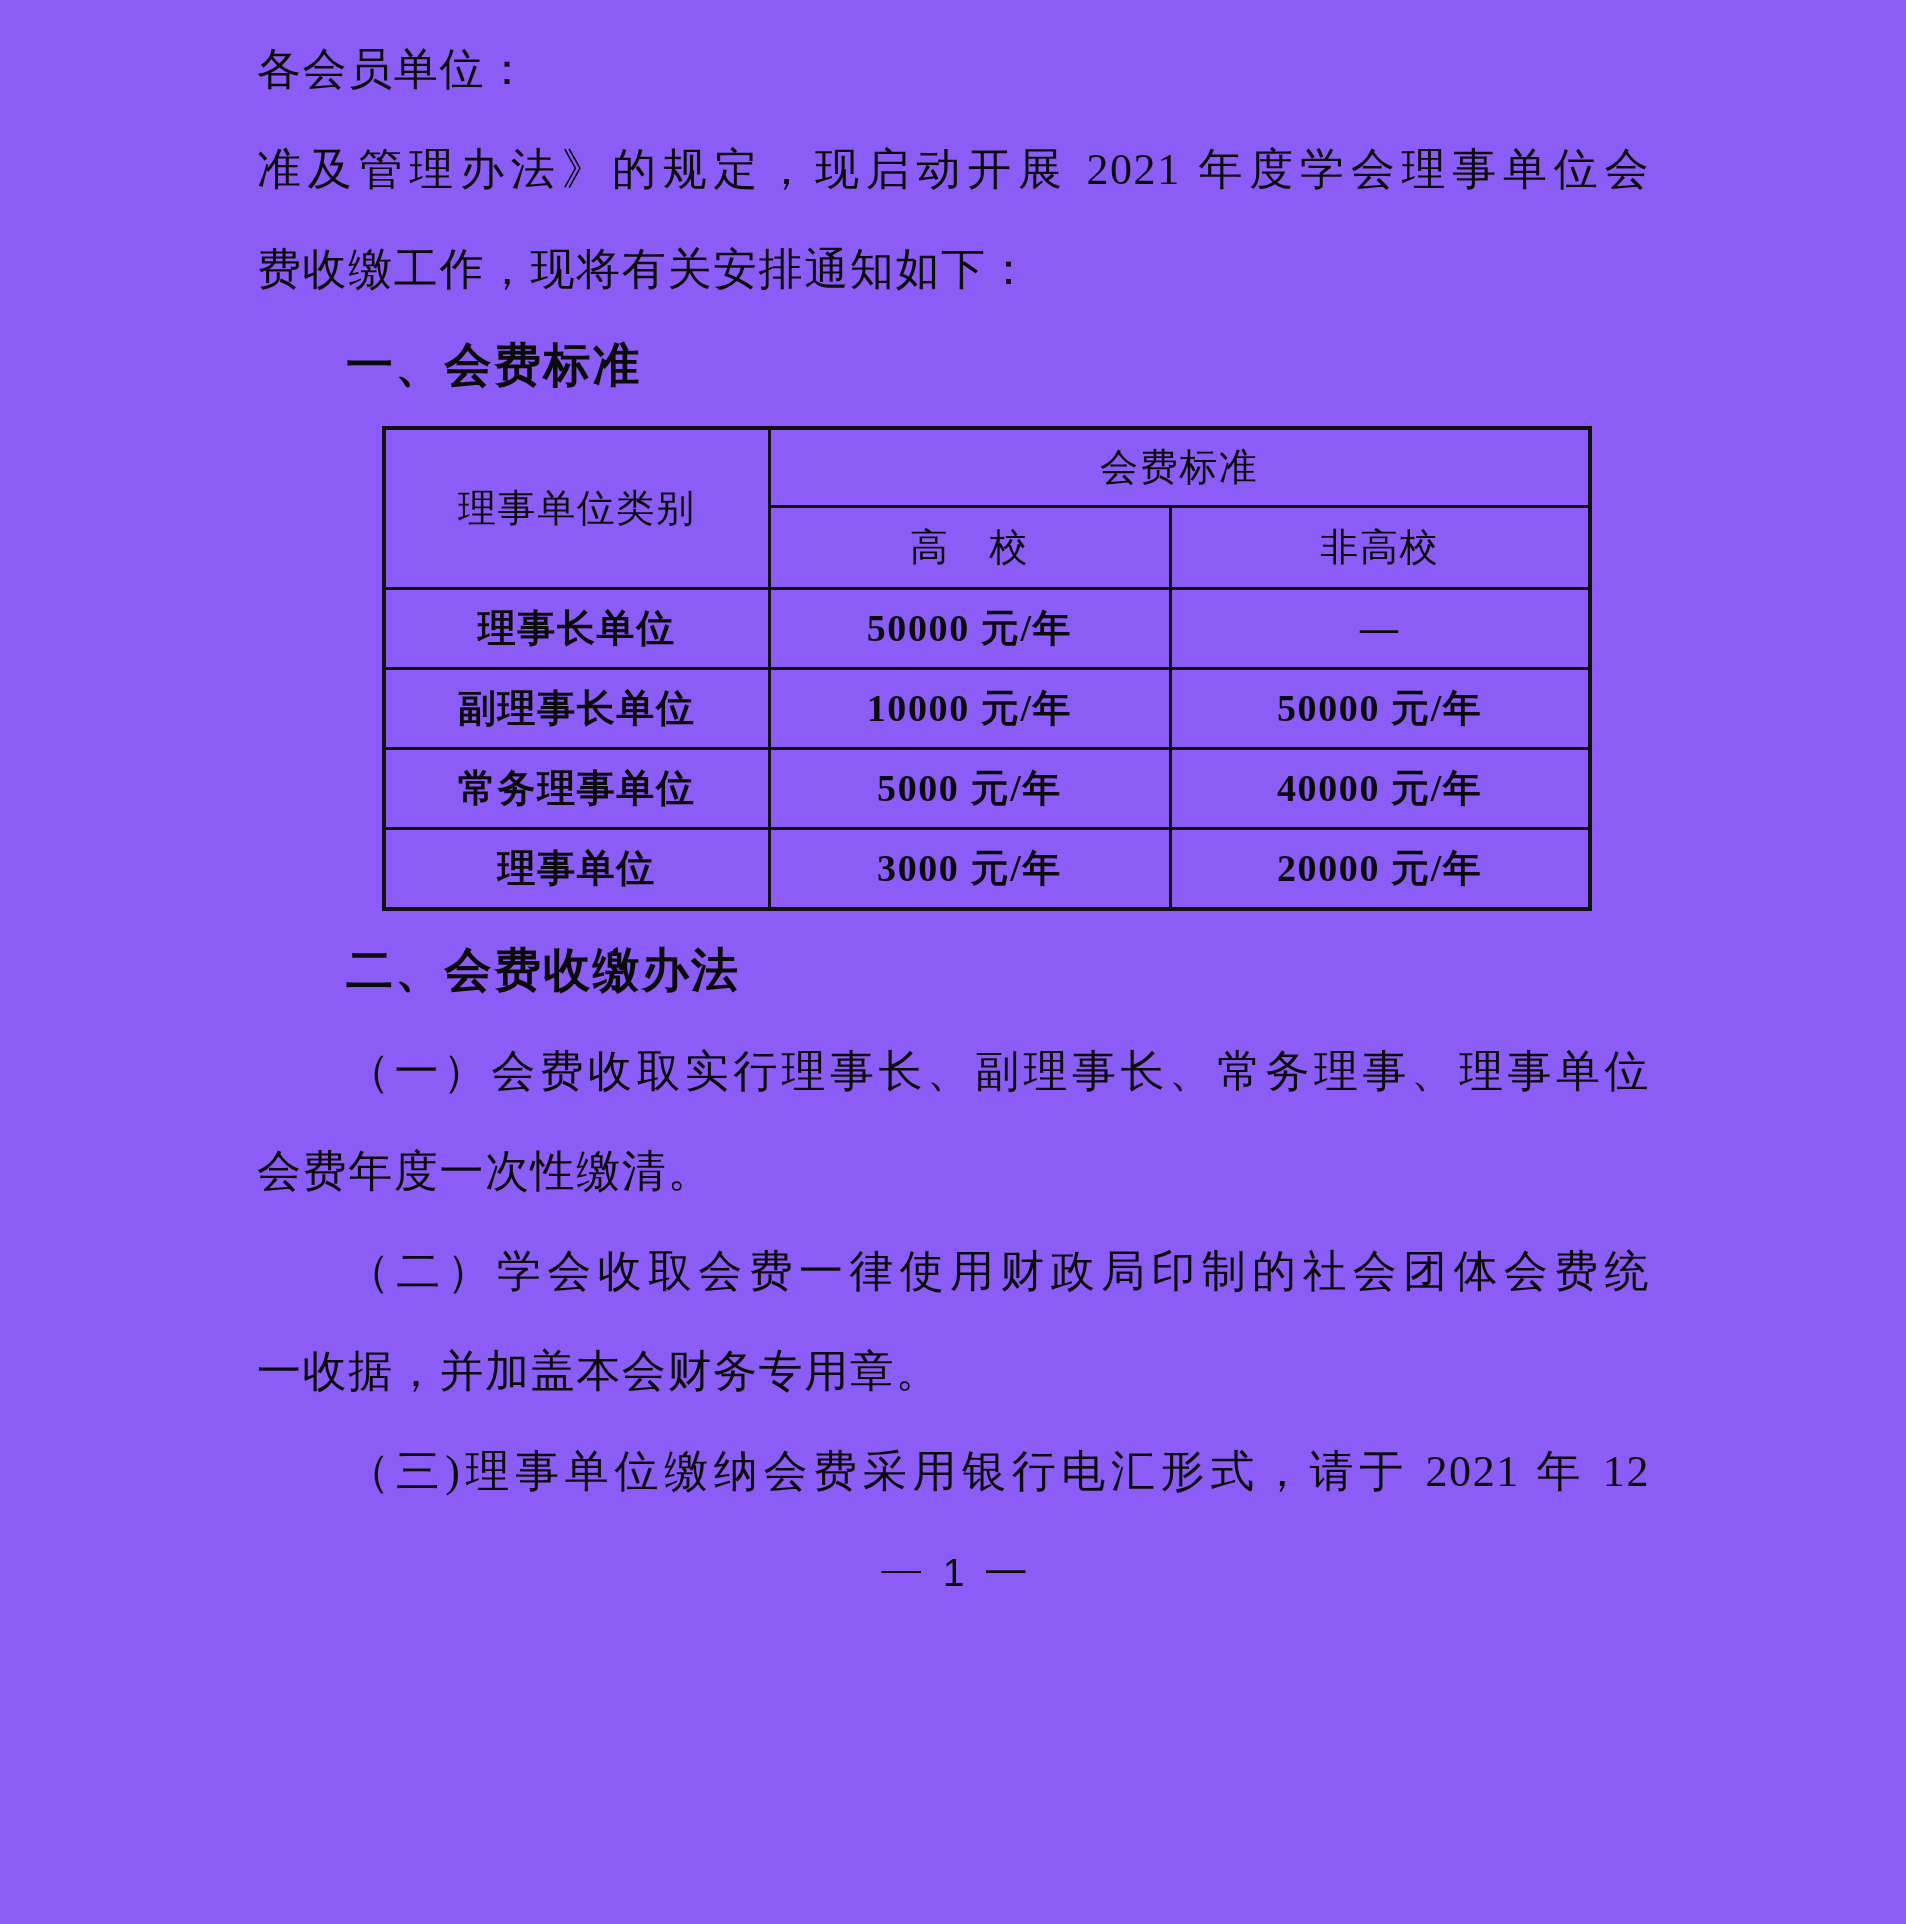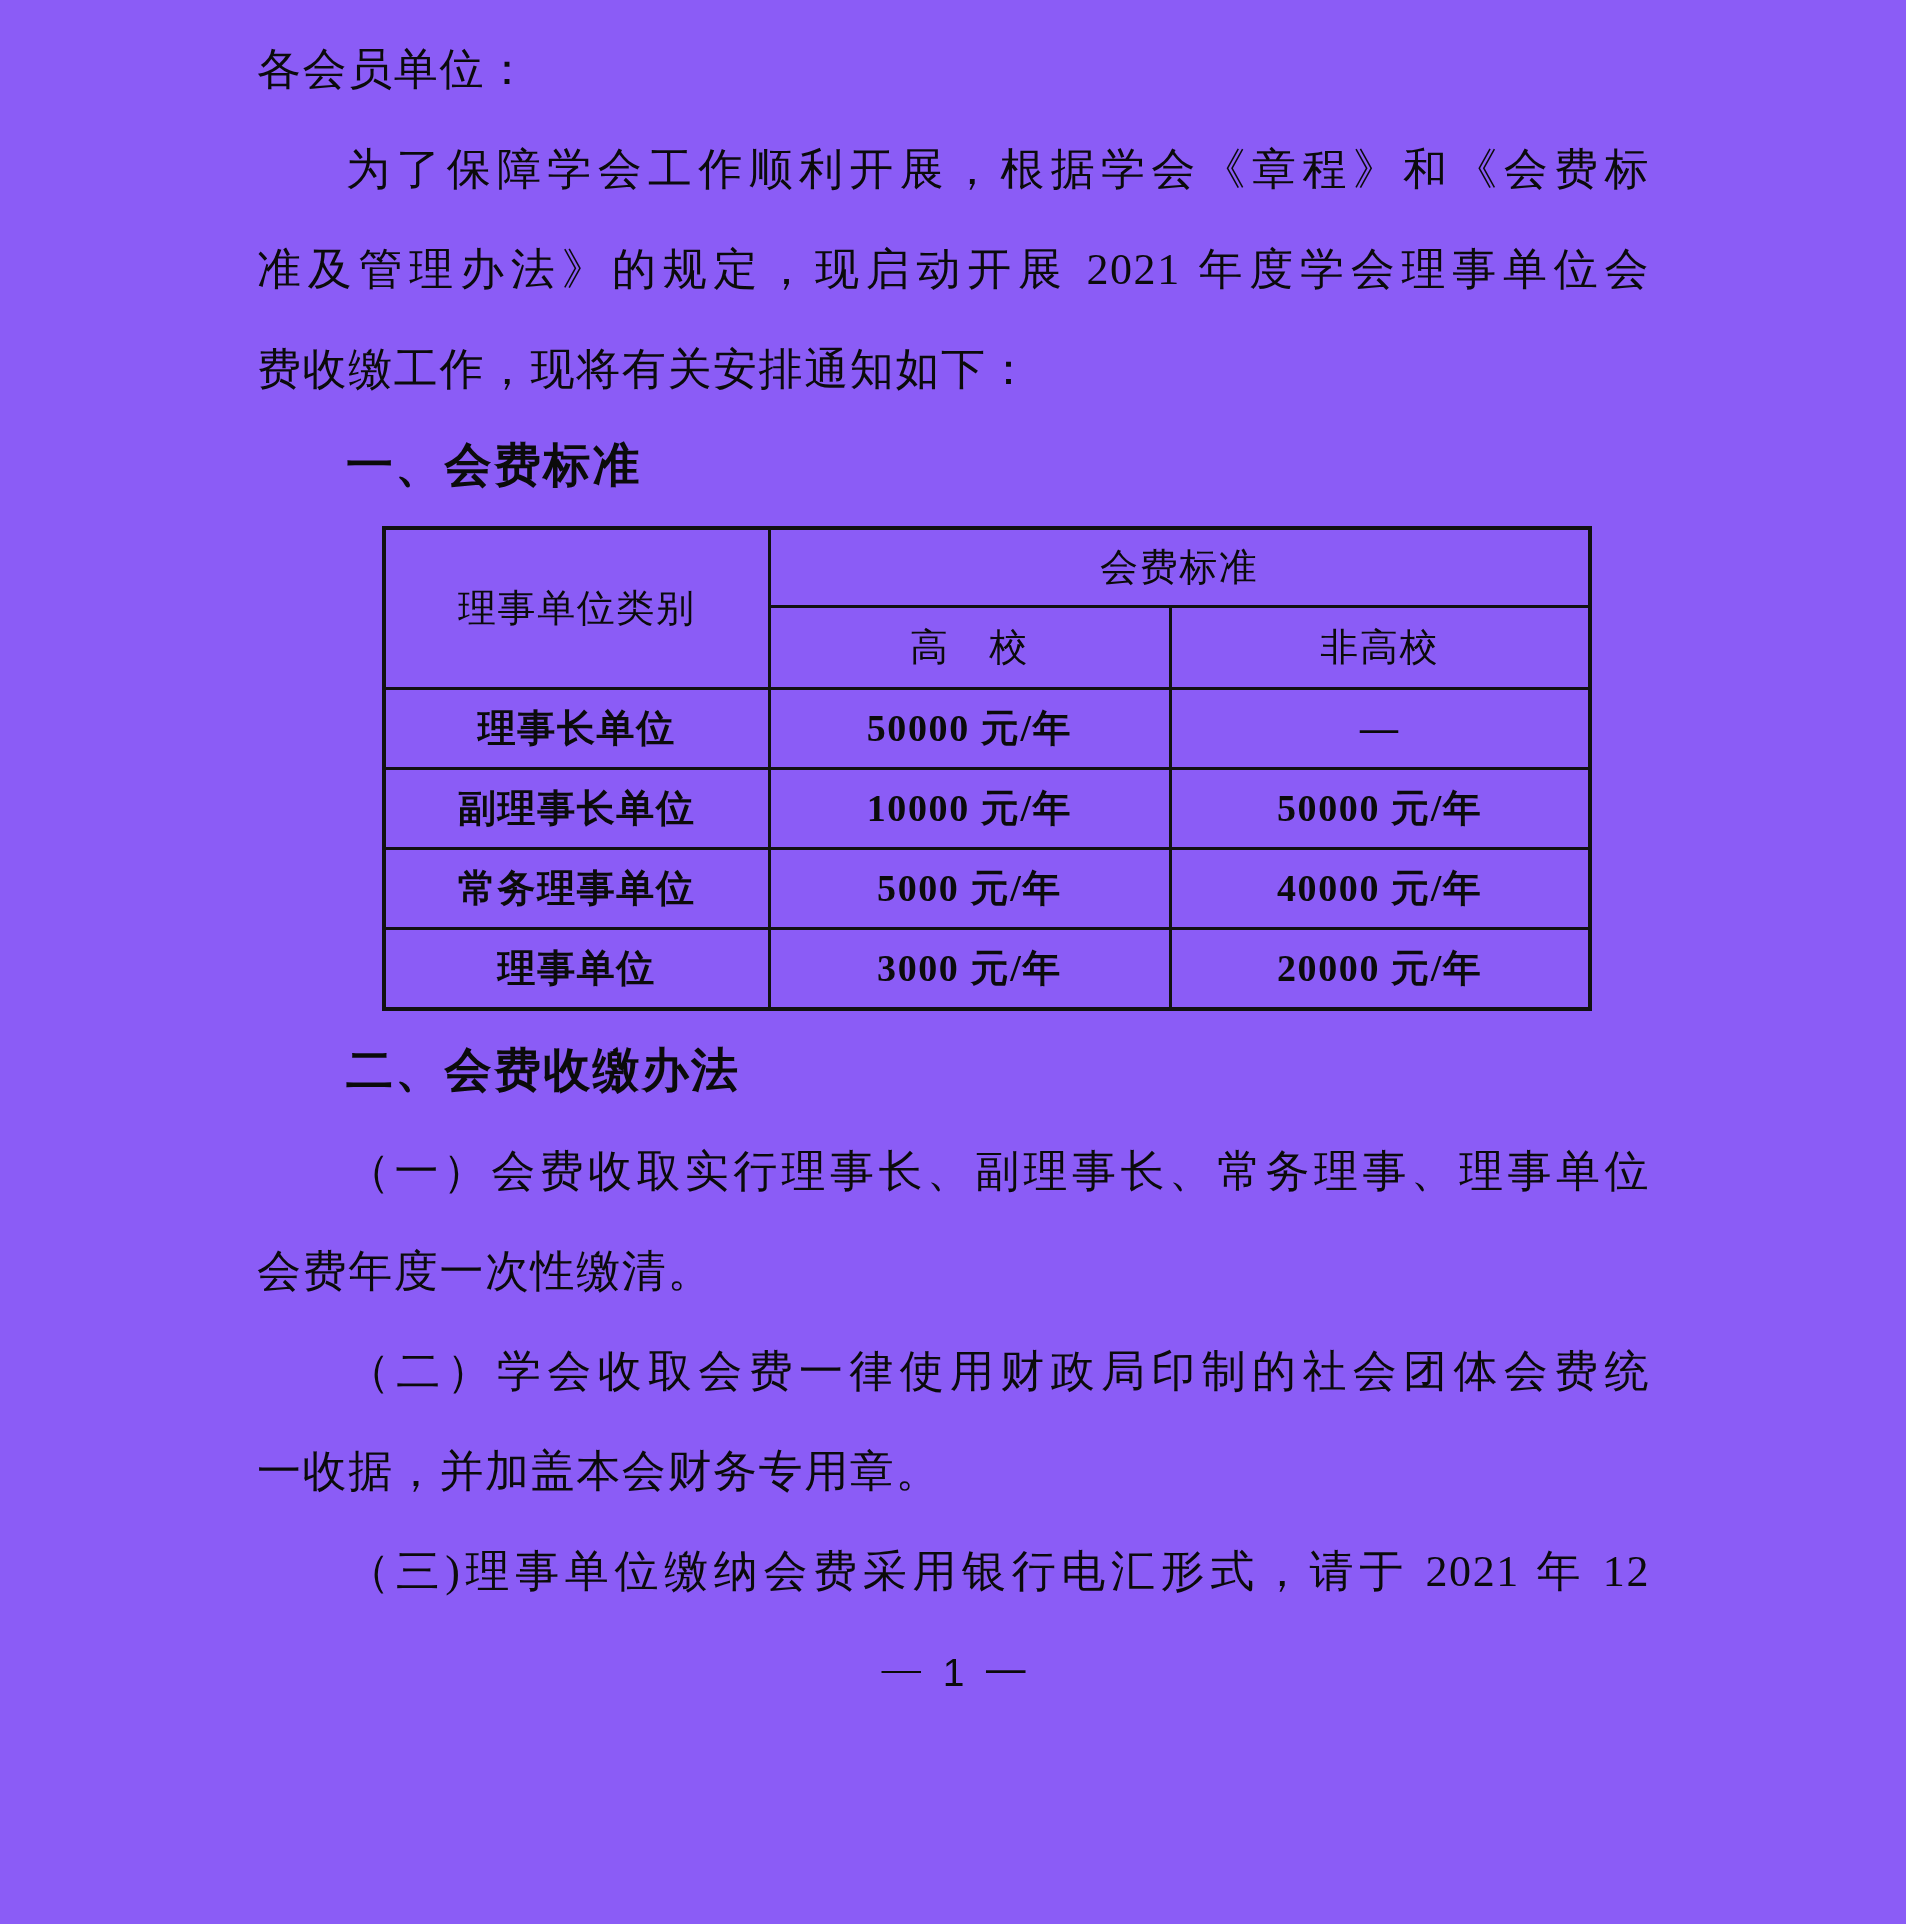--- a/index.html
+++ b/index.html
@@ -48,21 +48,20 @@
   .footer .num{font-family:"Liberation Sans","DejaVu Sans",sans-serif;}
 </style>
 </head>
 <body>
 
 <div class="page">
   <div class="content">
 
     <div class="line">各会员单位：</div>
 
-    <div class="line jl indent">为了保障学会工作顺利开展，根据学会《章程》和《会费标</div>
     <div class="line jl">准及管理办法》的规定，现启动开展 2021 年度学会理事单位会</div>
     <div class="line">费收缴工作，现将有关安排通知如下：</div>
 
     <div class="heading">一、会费标准</div>
 
     <table class="fee">
       <colgroup>
         <col style="width:385px">
         <col style="width:401px">
         <col style="width:420px">

